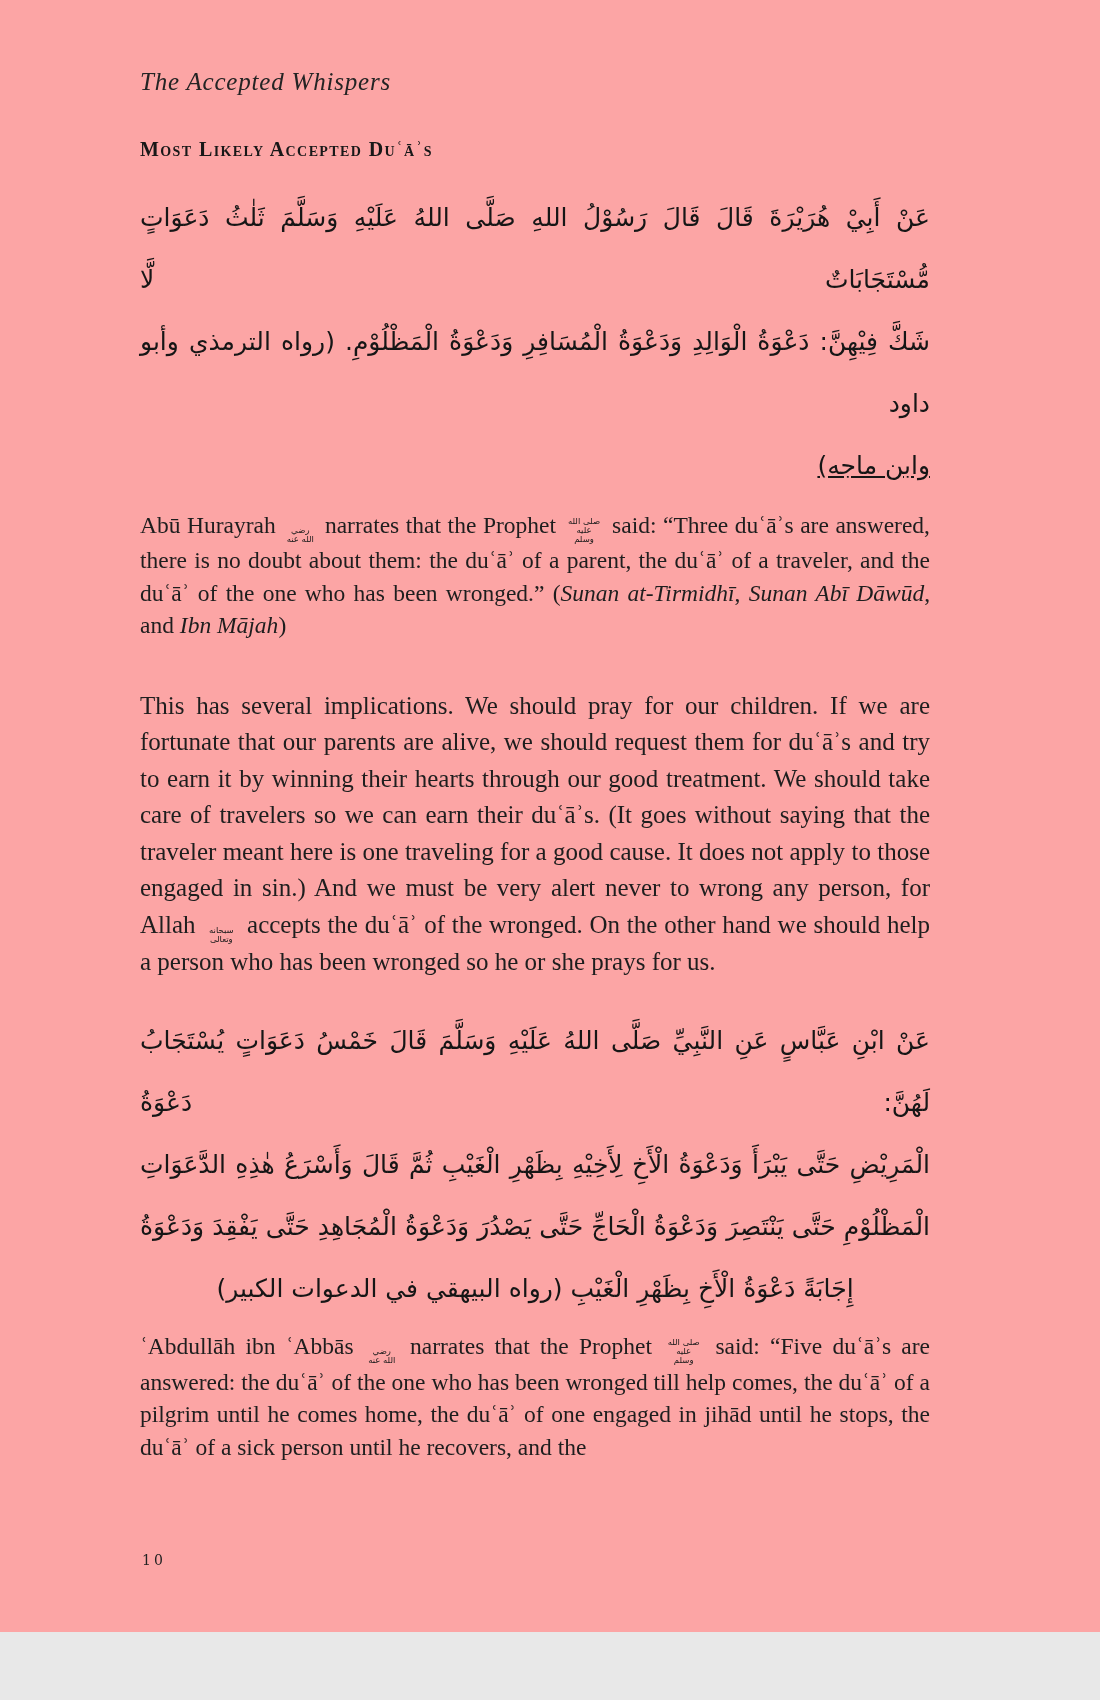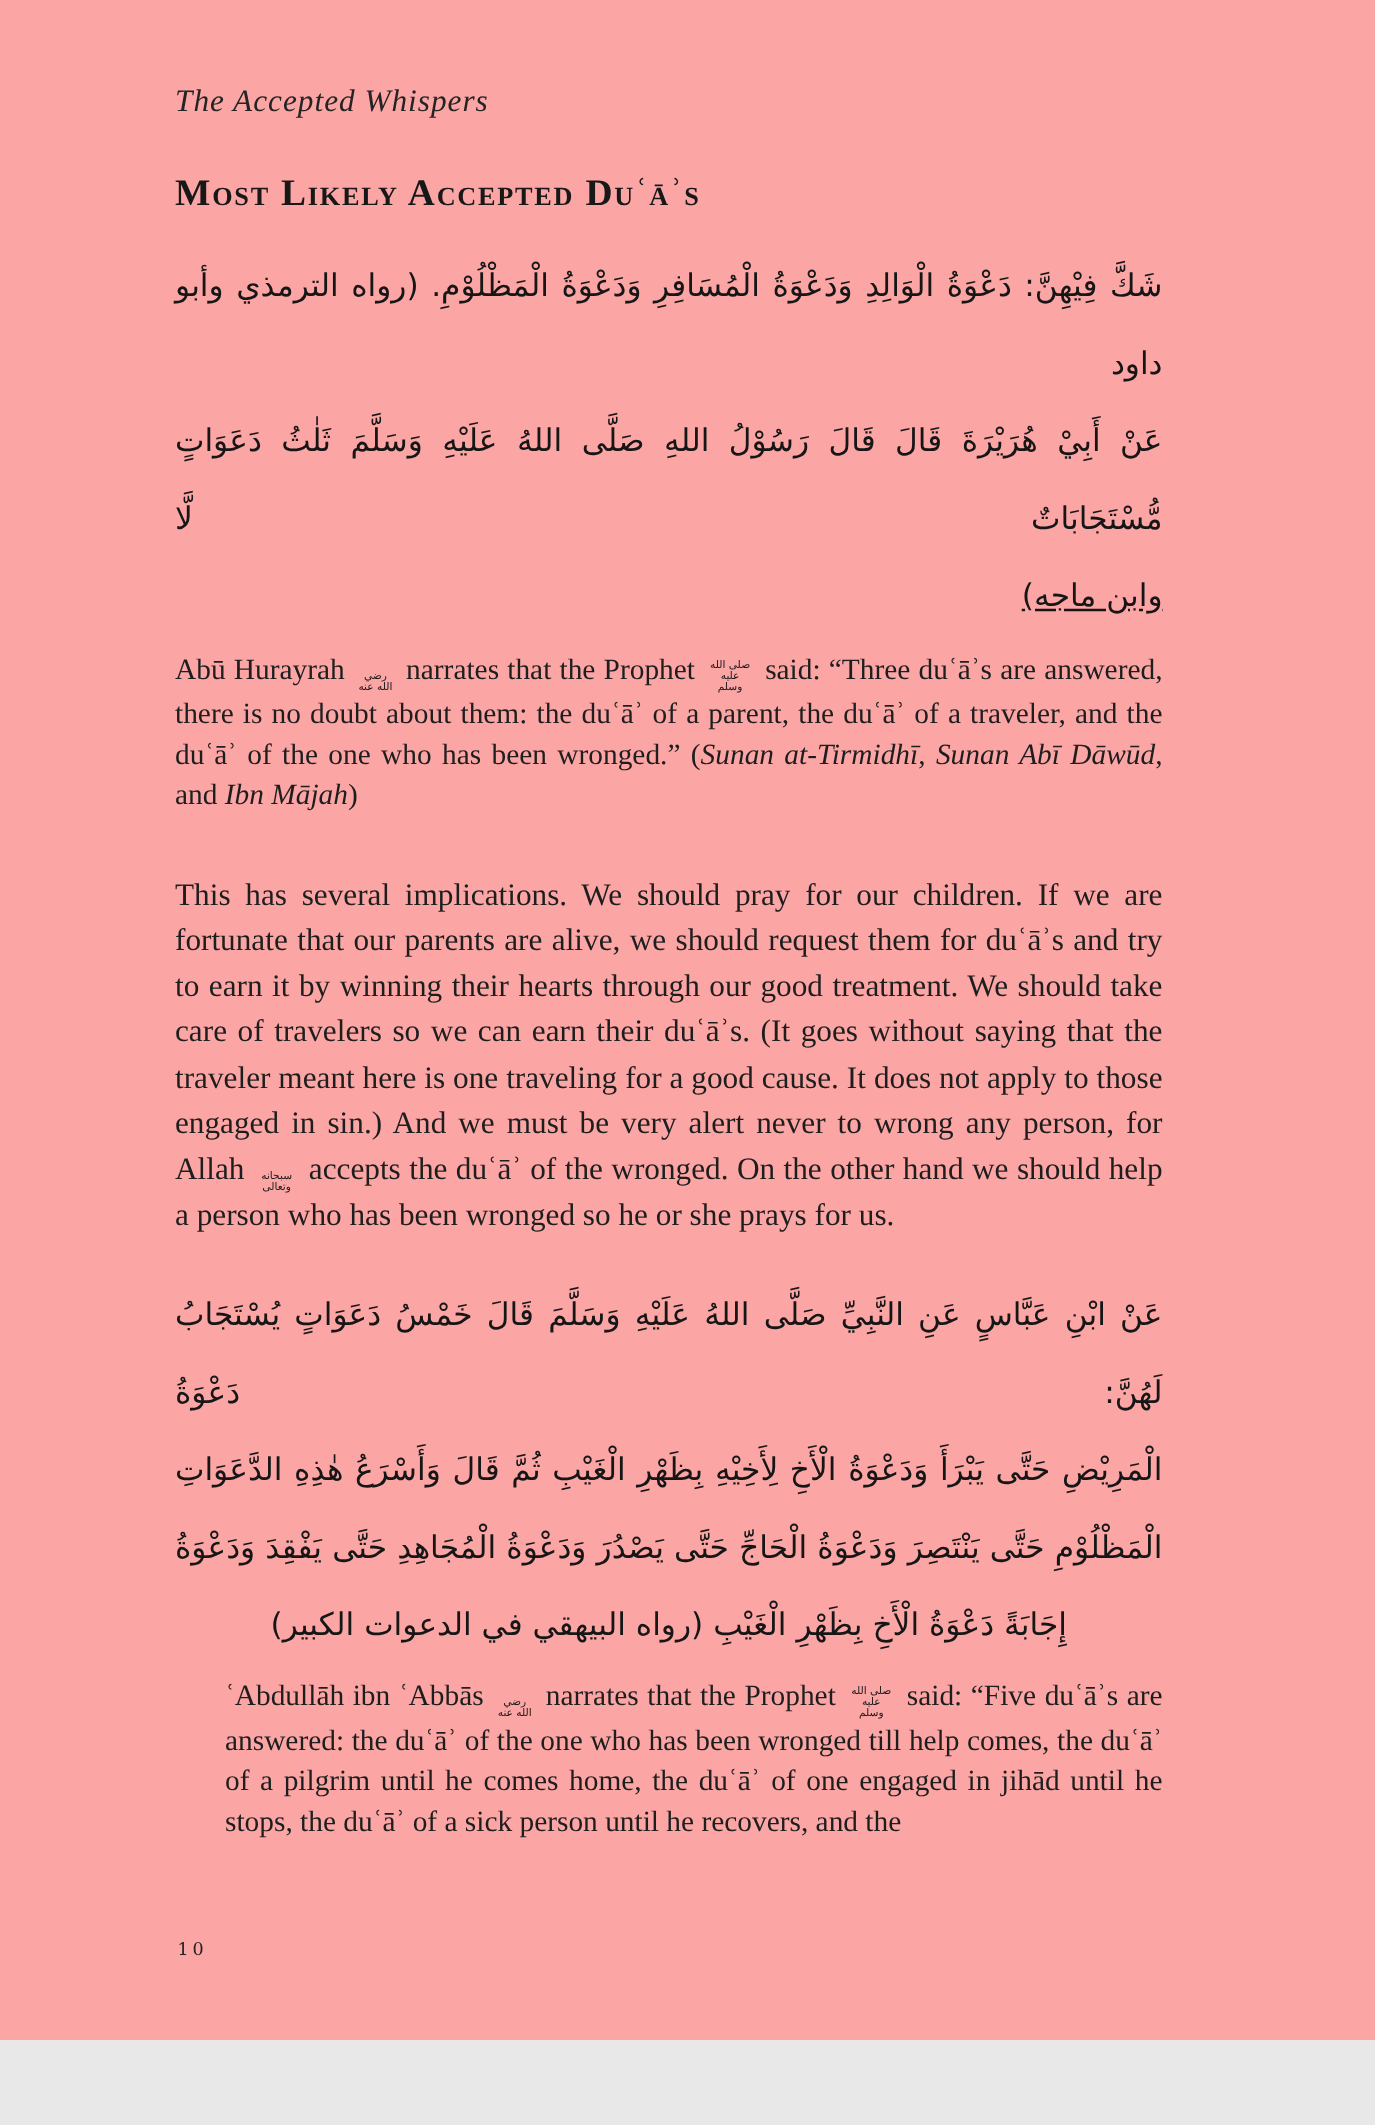--- a/index.html
+++ b/index.html
@@ -30,21 +30,21 @@
   p, h2, section { margin: 0; padding: 0; }
   .body-para {
     font-size: 25px;
     line-height: 36.5px;
     text-align: justify;
     color: #1e1e1e;
   }
   .intro { margin-top: 52px; }
   .section-heading {
     margin-top: 42px;
-    font-size: 30px;
+    font-size: 20px;
     font-weight: 600;
     font-variant: small-caps;
     letter-spacing: 1.4px;
     color: #181818;
   }
   .arabic-block {
     margin-top: 26px;
     direction: rtl;
     font-family: "DejaVu Sans", sans-serif;
     font-size: 25px;
@@ -56,21 +56,21 @@
   .ar-end-center { text-align: center; text-align-last: center; }
   .trans-para {
     margin-top: 12px;
     font-size: 23.5px;
     line-height: 32.5px;
     text-align: justify;
     color: #1e1e1e;
   }
   .commentary { margin-top: 46px; }
   .arabic-block.second { margin-top: 30px; }
-  .trans-para.second { margin-top: 10px; margin-left: 40px; }
+  .trans-para.second { margin-top: 10px; }
   i.source-title { font-style: italic; }
   
   .hon {
     display: inline-block;
     direction: rtl;
     font-family: "DejaVu Sans", sans-serif;
     font-size: 8.5px;
     line-height: 1.08;
     text-align: center;
     vertical-align: -9px;
@@ -97,22 +97,22 @@
 
 <div class="page">
   <div class="text-column">
 
     <div class="running-header">The Accepted Whispers</div>
 
 
     <h2 class="section-heading">Most Likely Accepted Duʿāʾs</h2>
 
     <section class="arabic-block" dir="rtl" lang="ar">
+      <div class="ar-line ar-fill">عَنْ أَبِيْ هُرَيْرَةَ قَالَ قَالَ رَسُوْلُ اللهِ صَلَّى اللهُ عَلَيْهِ وَسَلَّمَ ثَلٰثُ دَعَوَاتٍ مُّسْتَجَابَاتٌ لَّا</div>
       <div class="ar-line ar-fill">شَكَّ فِيْهِنَّ: دَعْوَةُ الْوَالِدِ وَدَعْوَةُ الْمُسَافِرِ وَدَعْوَةُ الْمَظْلُوْمِ. (رواه الترمذي وأبو داود</div>
-      <div class="ar-line ar-fill">عَنْ أَبِيْ هُرَيْرَةَ قَالَ قَالَ رَسُوْلُ اللهِ صَلَّى اللهُ عَلَيْهِ وَسَلَّمَ ثَلٰثُ دَعَوَاتٍ مُّسْتَجَابَاتٌ لَّا</div>
       <div class="ar-line ar-end-right">وابن ماجه)</div>
     </section>
 
     <p class="trans-para"><span>Abū Hurayrah </span><span class="hon radi" dir="rtl" lang="ar">رضي الله عنه</span><span> narrates that the Prophet </span><span class="hon saw" dir="rtl" lang="ar">صلى الله عليه وسلم</span><span> said: “Three duʿāʾs are answered, there is no doubt about them: the duʿāʾ of a parent, the duʿāʾ of a traveler, and the duʿāʾ of the one who has been wronged.” (</span><i class="source-title">Sunan at-Tirmidhī</i><span>, </span><i class="source-title">Sunan Abī Dāwūd</i><span>, and </span><i class="source-title">Ibn Mājah</i><span>)</span></p>
 
     <p class="body-para commentary"><span>This has several implications. We should pray for our children. If we are fortunate that our parents are alive, we should request them for duʿāʾs and try to earn it by winning their hearts through our good treatment. We should take care of travelers so we can earn their duʿāʾs. (It goes without saying that the traveler meant here is one traveling for a good cause. It does not apply to those engaged in sin.) And we must be very alert never to wrong any person, for Allah </span><span class="hon swt" dir="rtl" lang="ar">سبحانه وتعالى</span><span> accepts the duʿāʾ of the wronged. On the other hand we should help a person who has been wronged so he or she prays for us.</span></p>
 
     <section class="arabic-block second" dir="rtl" lang="ar">
       <div class="ar-line ar-fill">عَنْ ابْنِ عَبَّاسٍ عَنِ النَّبِيِّ صَلَّى اللهُ عَلَيْهِ وَسَلَّمَ قَالَ خَمْسُ دَعَوَاتٍ يُسْتَجَابُ لَهُنَّ: دَعْوَةُ</div>
       <div class="ar-line ar-fill">الْمَرِيْضِ حَتَّى يَبْرَأَ وَدَعْوَةُ الْأَخِ لِأَخِيْهِ بِظَهْرِ الْغَيْبِ ثُمَّ قَالَ وَأَسْرَعُ هٰذِهِ الدَّعَوَاتِ</div>

